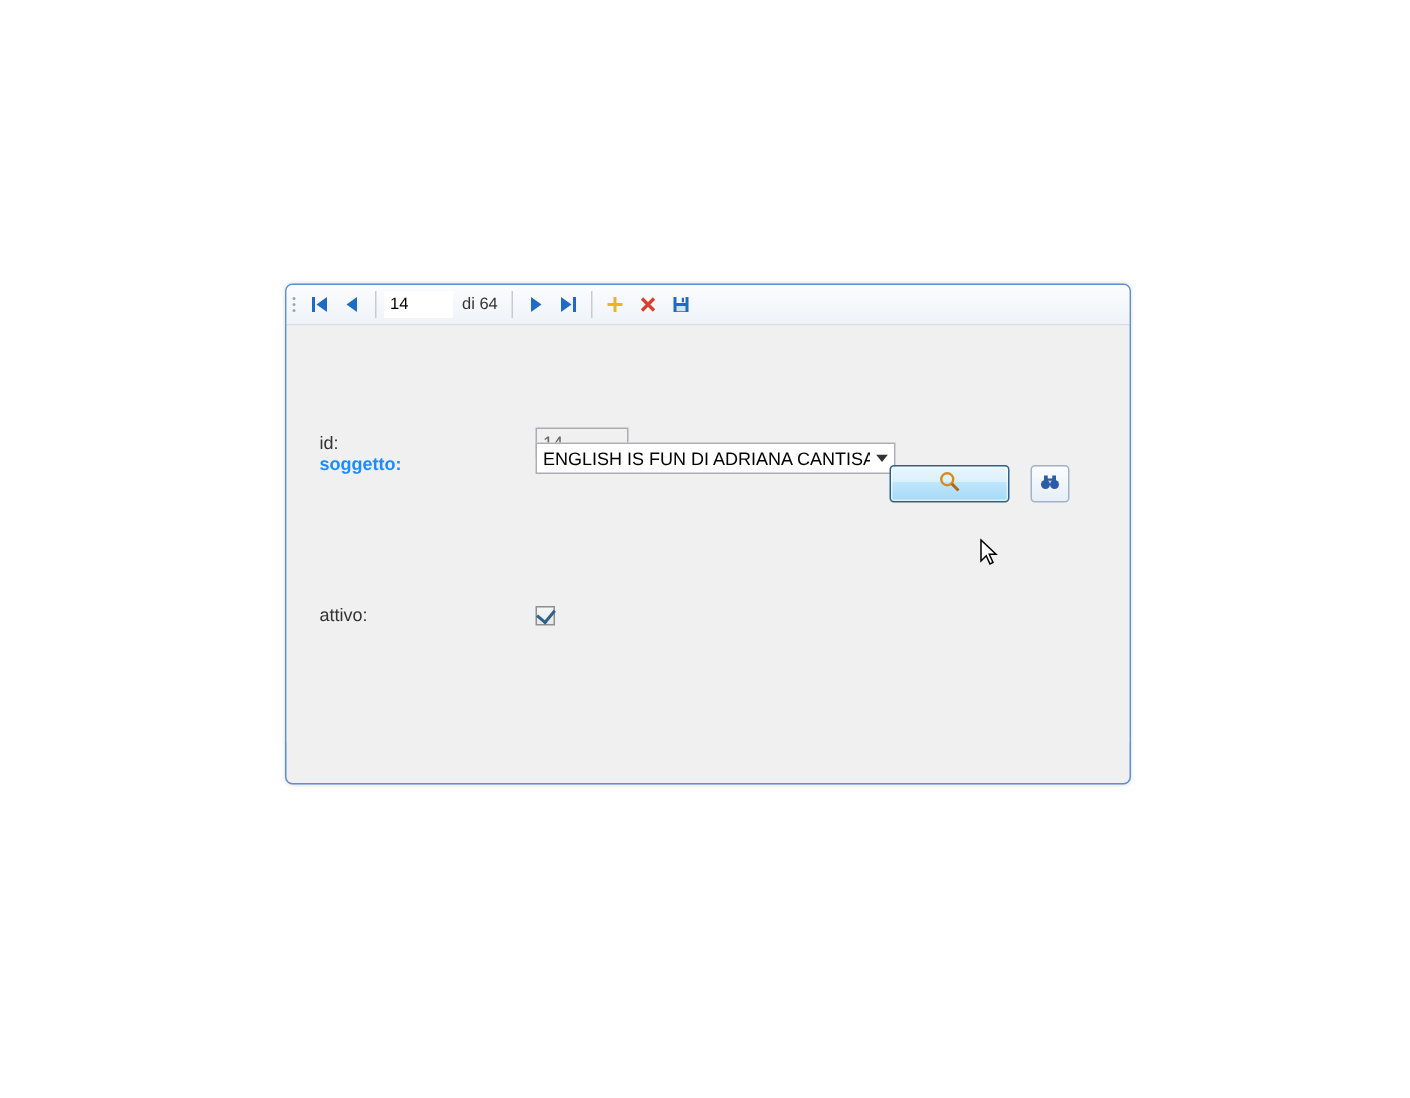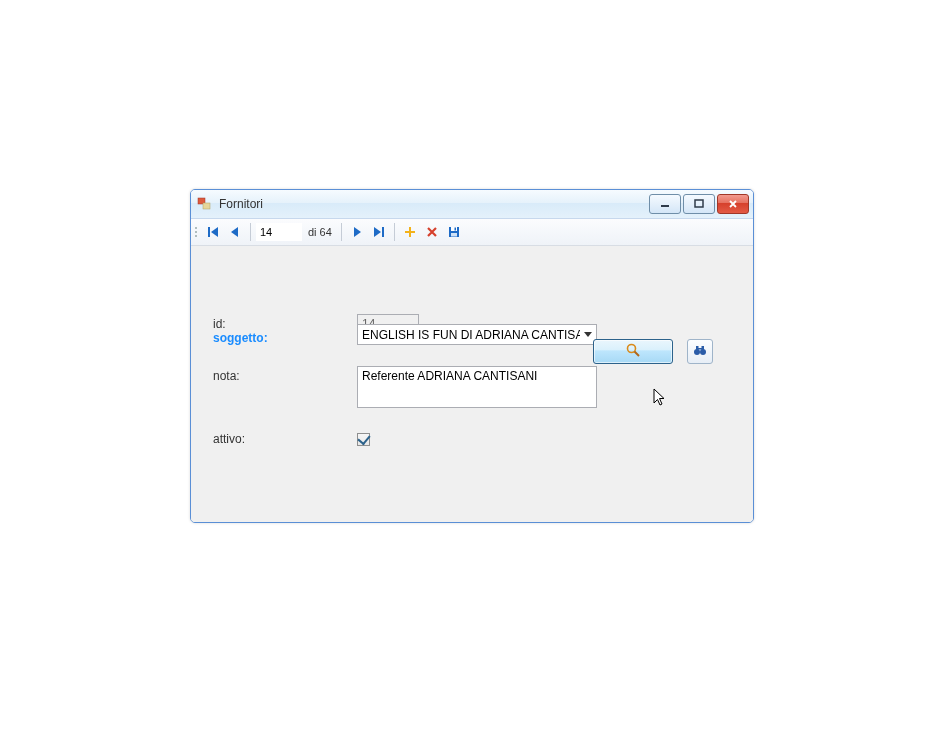--- a/index.html
+++ b/index.html
@@ -220,46 +220,20 @@
     left: 462px;
     top: 142px;
     pointer-events: none;
   }
 </style>
 </head>
 <body>
 
 <div class="window">
 
-  <div class="titlebar">
-    <span class="app-icon">
-      <svg width="16" height="16" viewBox="0 0 16 16">
-        <rect x="1" y="2" width="7" height="6" fill="#dd5a3c" stroke="#a03728" stroke-width="0.5"></rect>
-        <rect x="6" y="7" width="7" height="6" fill="#e6d69a" stroke="#b0a060" stroke-width="0.5"></rect>
-      </svg>
-    </span>
-    <span class="title">Fornitori</span>
-    <div class="winbtns">
-      <div class="winbtn">
-        <svg width="10" height="10" viewBox="0 0 10 10">
-            <rect x="1" y="6" width="8" height="2" fill="#2f3b4a"></rect>
-          </svg>
-      </div>
-      <div class="winbtn">
-        <svg width="10" height="10" viewBox="0 0 10 10">
-            <rect x="1" y="1" width="8" height="7" fill="none" stroke="#2f3b4a" stroke-width="1.5"></rect>
-          </svg>
-      </div>
-      <div class="winbtn close">
-        <svg width="10" height="10" viewBox="0 0 10 10">
-            <path d="M2 2 L8 8 M8 2 L2 8" stroke="#fff" stroke-width="1.8"></path>
-          </svg>
-      </div>
-    </div>
-  </div>
 
   <div class="toolbar">
     <div class="tb-grip">
         <span></span>
         <span></span>
         <span></span>
       </div>
     <div class="tb-btn">
       <svg width="14" height="14" viewBox="0 0 14 14">
           <rect x="2" y="2" width="2" height="10" fill="#1e6bc6"></rect>
@@ -341,24 +315,20 @@
         <svg width="16" height="16" viewBox="0 0 16 16">
           <circle cx="5" cy="10" r="3" fill="#2a5ca8"></circle>
           <circle cx="11" cy="10" r="3" fill="#2a5ca8"></circle>
           <rect x="4" y="4" width="2.5" height="5" fill="#2a5ca8"></rect>
           <rect x="9.5" y="4" width="2.5" height="5" fill="#2a5ca8"></rect>
           <rect x="6" y="6" width="4" height="1.5" fill="#2a5ca8"></rect>
         </svg>
       </span>
     </div>
 
-    <div class="form-row" style="left:22px; top:120px;">
-      <div class="lbl">nota:</div>
-      <textarea class="textarea" style="">Referente ADRIANA CANTISANI</textarea>
-    </div>
 
     <div class="form-row" style="left:22px; top:186px; align-items:flex-end;">
       <div class="lbl" style="padding-top:0;">attivo:</div>
       <div class="checkbox checked"></div>
     </div>
 
     <div class="cursor">
       <svg width="16" height="20" viewBox="0 0 16 20">
         <path d="M1 1 L1 15 L4.5 11.5 L7 17 L9 16 L6.5 10.5 L11 10.5 Z" fill="#fff" stroke="#000" stroke-width="1"></path>
       </svg>

